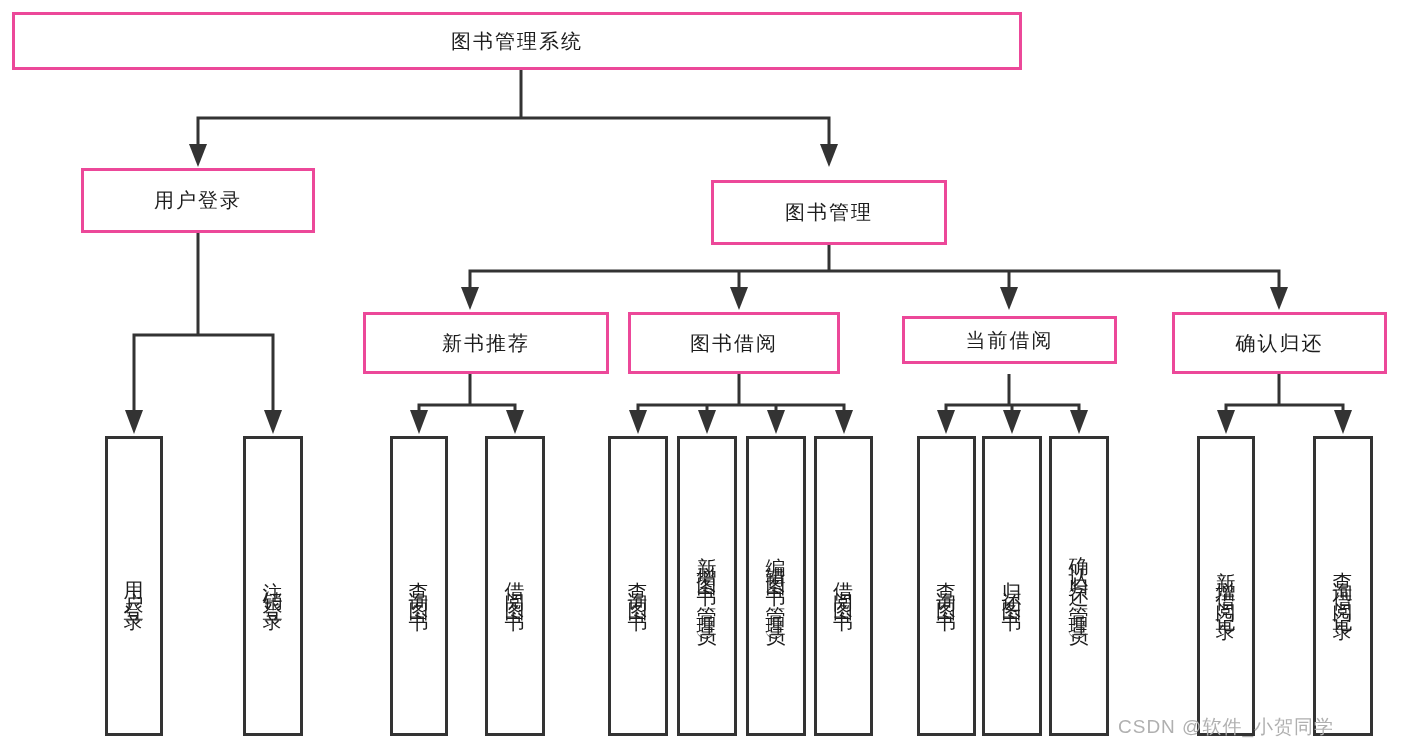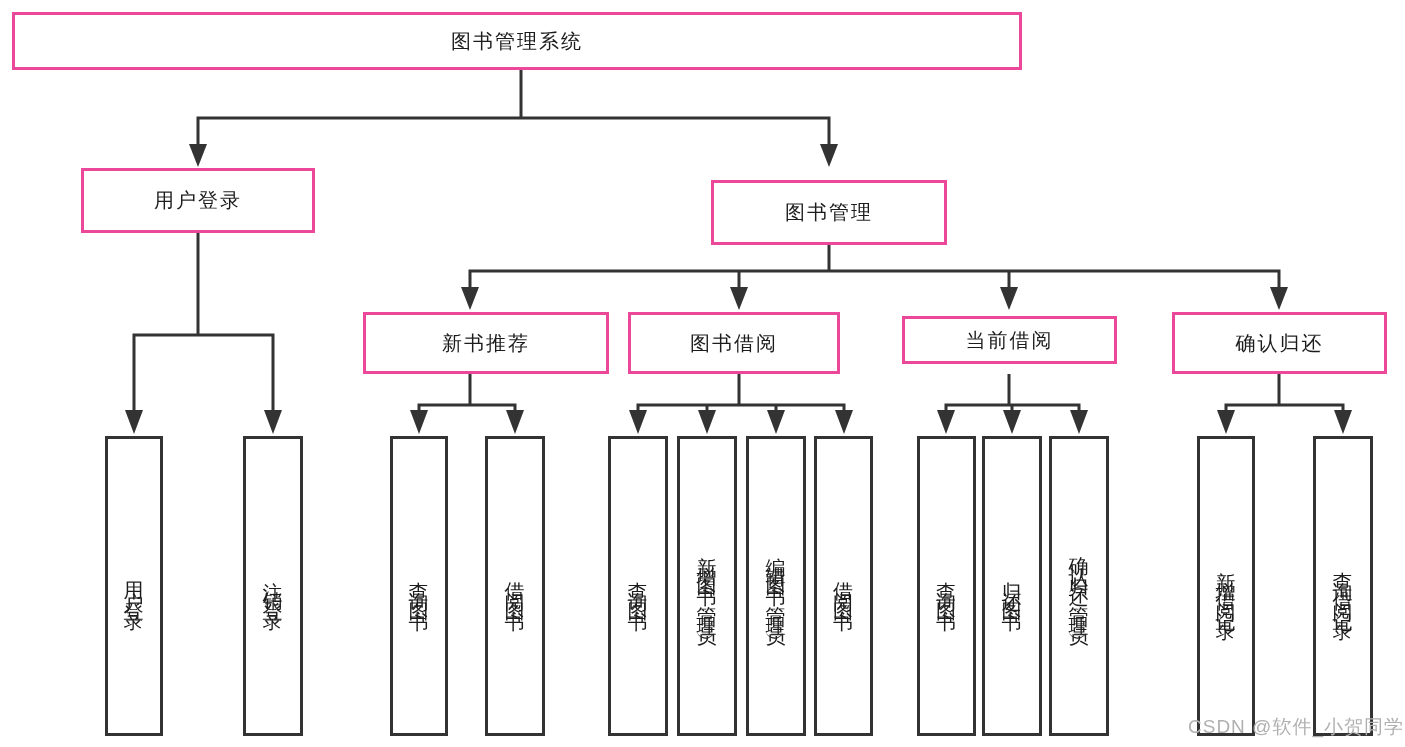--- a/index.html
+++ b/index.html
@@ -44,21 +44,21 @@
     writing-mode: vertical-rl;
     text-orientation: mixed;
     font-size: 20px;
     line-height: 1;
     letter-spacing: 10px;
     white-space: nowrap;
     color: #1c1c1c;
   }
   .watermark {
     position: absolute;
-    left: 1188px;
+    left: 1118px;
     top: 714px;
     font-size: 19px;
     color: #b0b0b0;
     letter-spacing: 1px;
     white-space: nowrap;
     z-index: 5;
   }
 </style>
 </head>
 <body>

